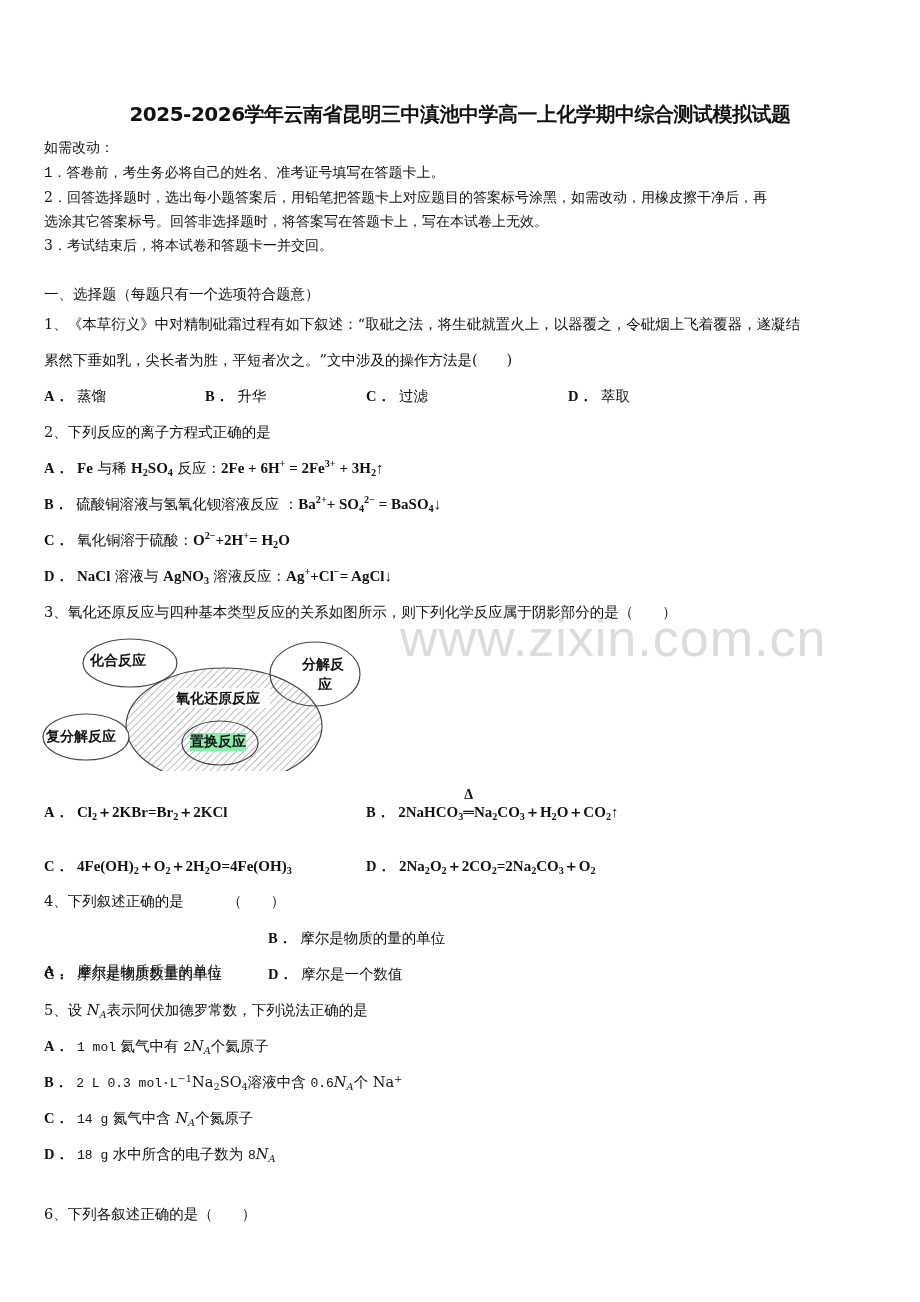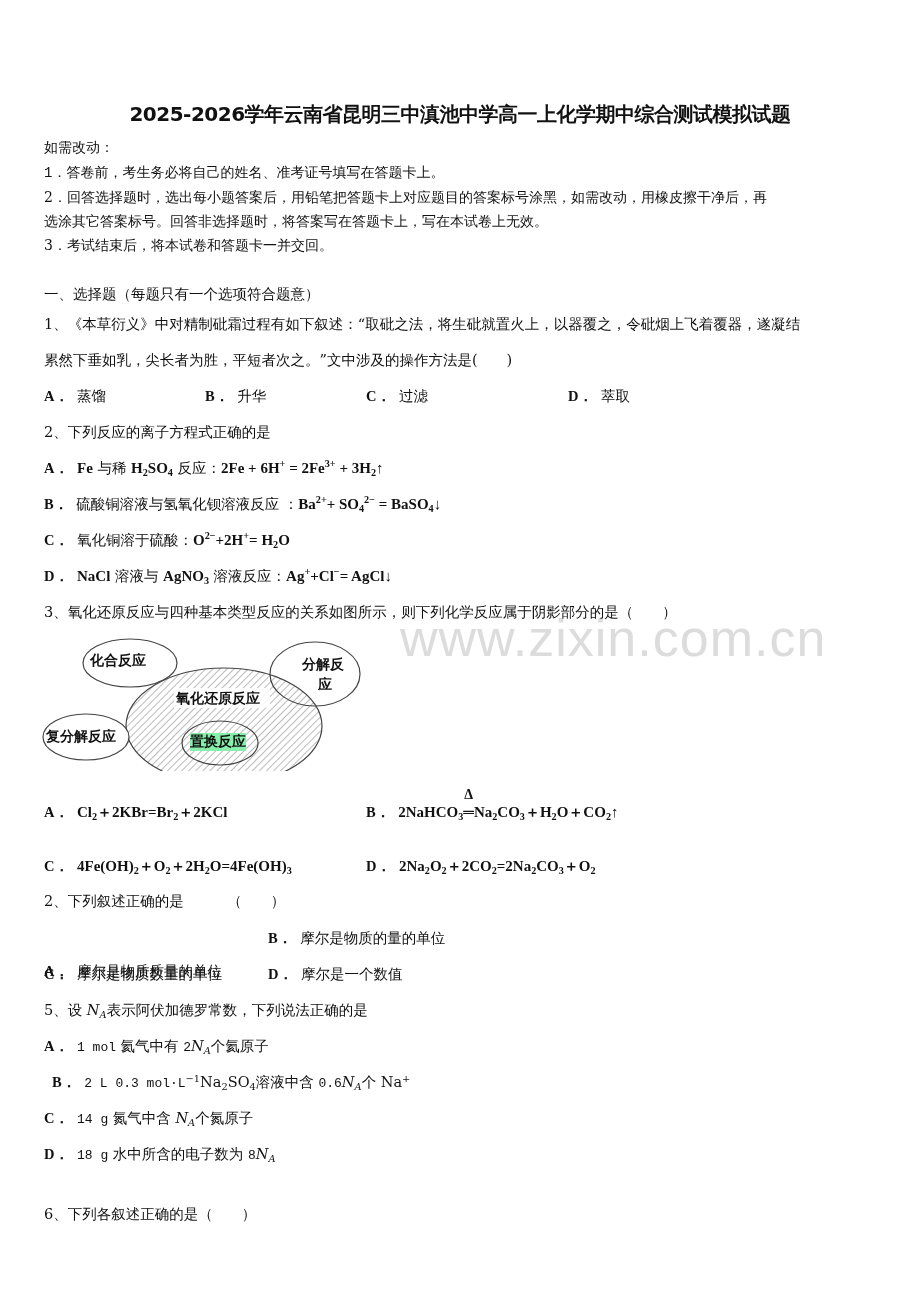--- a/index.html
+++ b/index.html
@@ -107,31 +107,31 @@
 <div class="abs opt" style="top:803px; left:366px;">
   <b class="lbl">B．</b><span class="bold-eq">2NaHCO<sub>3</sub><span class="delta-wrap"><span class="delta">Δ</span>═</span>Na<sub>2</sub>CO<sub>3</sub>＋H<sub>2</sub>O＋CO<sub>2</sub>↑</span>
 </div>
 <div class="abs opt" style="top:857px; left:44px;">
   <b class="lbl">C．</b><span class="bold-eq">4Fe(OH)<sub>2</sub>＋O<sub>2</sub>＋2H<sub>2</sub>O=4Fe(OH)<sub>3</sub></span>
 </div>
 <div class="abs opt" style="top:857px; left:366px;">
   <b class="lbl">D．</b><span class="bold-eq">2Na<sub>2</sub>O<sub>2</sub>＋2CO<sub>2</sub>=2Na<sub>2</sub>CO<sub>3</sub>＋O<sub>2</sub></span>
 </div>
 
-<div class="abs q" style="top:892px;">2、下列叙述正确的是　　　（　　）</div>
+<div class="abs q" style="top:892px;">4、下列叙述正确的是　　　（　　）</div>
 <div class="abs opt" style="top:929px; left:44px;margin-top:33px;"><b class="lbl">A．</b><span>摩尔是物质质量的单位</span></div>
 <div class="abs opt" style="top:929px; left:268px;"><b class="lbl">B．</b><span>摩尔是物质的量的单位</span></div>
 <div class="abs opt" style="top:965px; left:44px;"><b class="lbl">C．</b><span>摩尔是物质数量的单位</span></div>
 <div class="abs opt" style="top:965px; left:268px;"><b class="lbl">D．</b><span>摩尔是一个数值</span></div>
 
 <div class="abs q" style="top:1001px;">5、设 <span class="it">N</span><sub class="it">A</sub>表示阿伏加德罗常数，下列说法正确的是</div>
 <div class="abs opt" style="top:1037px; left:44px;">
   <b class="lbl">A．</b><span class="mono">1 mol</span> 氦气中有 <span class="mono">2</span><span class="it">N</span><sub class="it">A</sub>个氦原子
 </div>
-<div class="abs opt" style="top:1073px; left:44px;margin-left:8px;">
+<div class="abs opt" style="top:1073px; left:44px;">
   <b class="lbl">B．</b><span class="mono">2 L 0.3 mol·L</span><sup>−1</sup>Na<sub>2</sub>SO<sub>4</sub>溶液中含 <span class="mono">0.6</span><span class="it">N</span><sub class="it">A</sub>个 Na<sup>+</sup>
 </div>
 <div class="abs opt" style="top:1109px; left:44px;">
   <b class="lbl">C．</b><span class="mono">14 g</span> 氮气中含 <span class="it">N</span><sub class="it">A</sub>个氮原子
 </div>
 <div class="abs opt" style="top:1145px; left:44px;text-align:right;">
   <b class="lbl">D．</b><span class="mono">18 g</span> 水中所含的电子数为 <span class="mono">8</span><span class="it">N</span><sub class="it">A</sub>
 </div>
 
 <div class="abs q" style="top:1181px;margin-top:24px;">6、下列各叙述正确的是（　　）</div>

